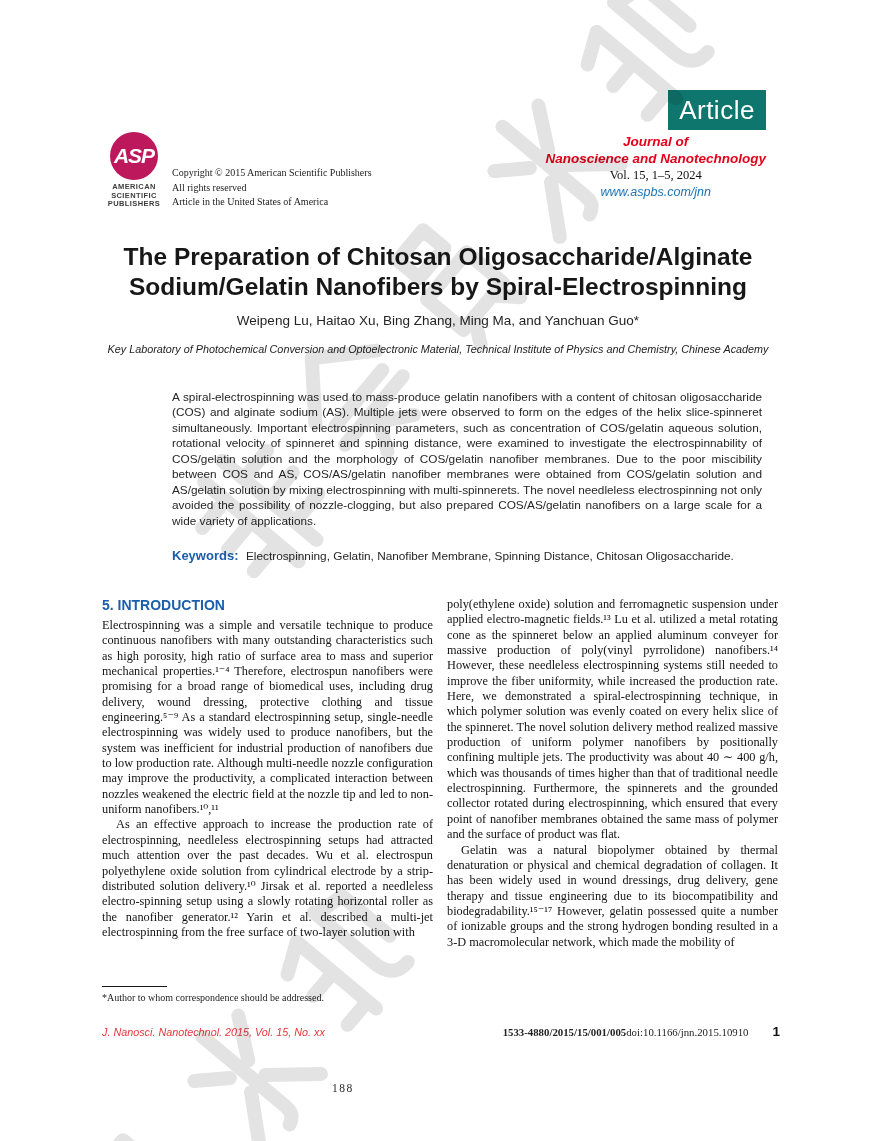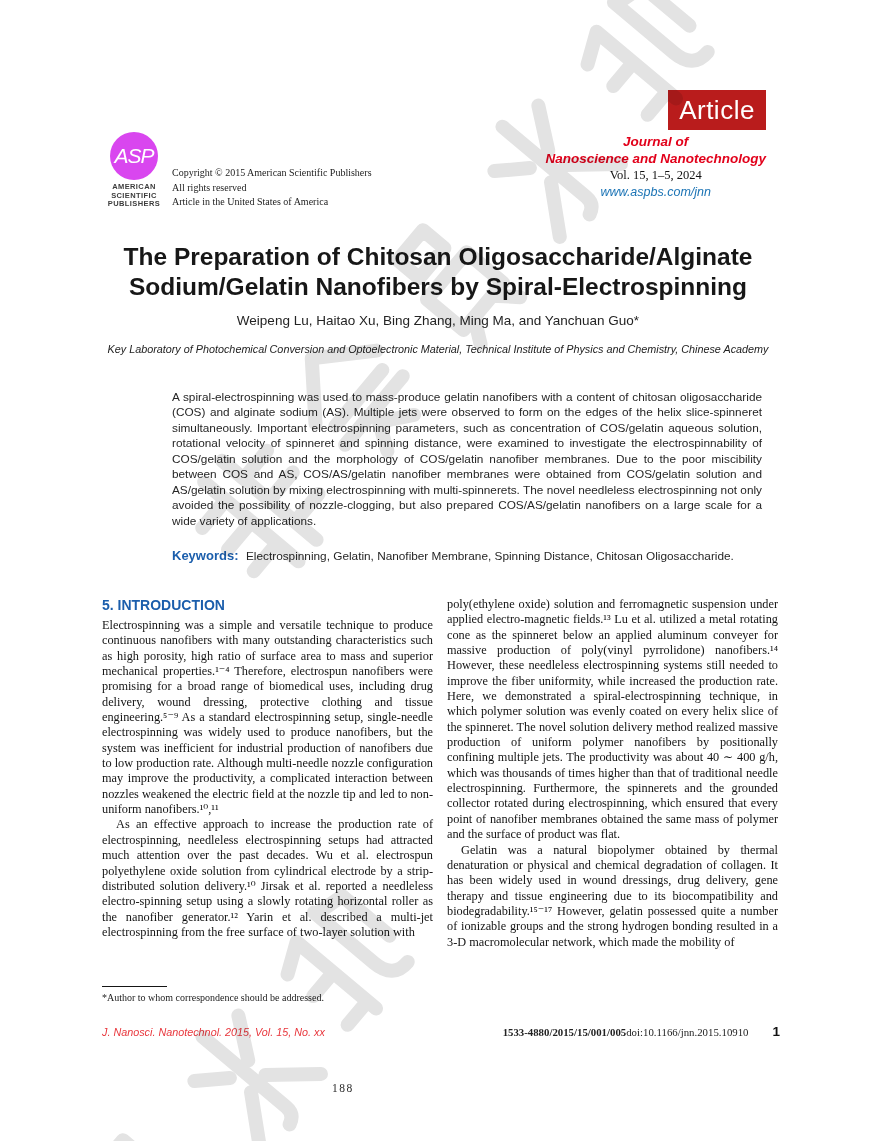--- a/index.html
+++ b/index.html
@@ -6,27 +6,27 @@
   .page{position:relative;width:876px;height:1141px;background:#fff;overflow:hidden;
         font-family:"Liberation Serif","DejaVu Serif",serif;color:#161616;}
   .abs{position:absolute;}
 
   
   .wm-svg{position:absolute;left:0;top:0;z-index:9;pointer-events:none;mix-blend-mode:multiply;}
   .wm-stroke{stroke:#e3e3e3;stroke-width:10;fill:none;stroke-linecap:round;stroke-linejoin:round;}
 
   
   .logo{left:103px;top:132px;width:62px;text-align:center;}
-  .logo-circle{width:48px;height:48px;border-radius:50%;background:#d946ef;margin:0 auto;
-    color:#fff;font-family:"Liberation Sans",sans-serif;font-weight:normal;font-style:italic;
+  .logo-circle{width:48px;height:48px;border-radius:50%;background:#be185d;margin:0 auto;
+    color:#fff;font-family:"Liberation Sans",sans-serif;font-weight:bold;font-style:italic;
     font-size:21px;line-height:48px;letter-spacing:-1px;}
   .logo-org{margin-top:3px;font-family:"Liberation Sans",sans-serif;font-weight:bold;
     font-size:7.5px;line-height:8.6px;color:#3c3c3c;letter-spacing:0.4px;}
   .copyright{left:172px;top:166px;font-size:10px;line-height:14.7px;color:#222;}
-  .badge{left:668px;top:90px;width:98px;height:40px;background:#b91c1c;color:#ffffff;
+  .badge{left:668px;top:90px;width:98px;height:40px;background:#0f766e;color:#ffffff;
     font-family:"Liberation Sans",sans-serif;font-size:26px;display:flex;align-items:center;
     justify-content:center;letter-spacing:0.5px;}
   .journal-block{right:110px;top:134px;text-align:center;}
   .j-name{color:#e2001a;font-family:"Liberation Sans",sans-serif;font-weight:bold;
     font-style:italic;font-size:13.5px;line-height:16.5px;}
   .j-vol{font-size:12.5px;line-height:17px;color:#111;}
   .j-web{font-family:"Liberation Sans",sans-serif;font-style:italic;font-size:12.5px;
     color:#1a73b5;line-height:16px;text-decoration:none;display:block;}
 
   

